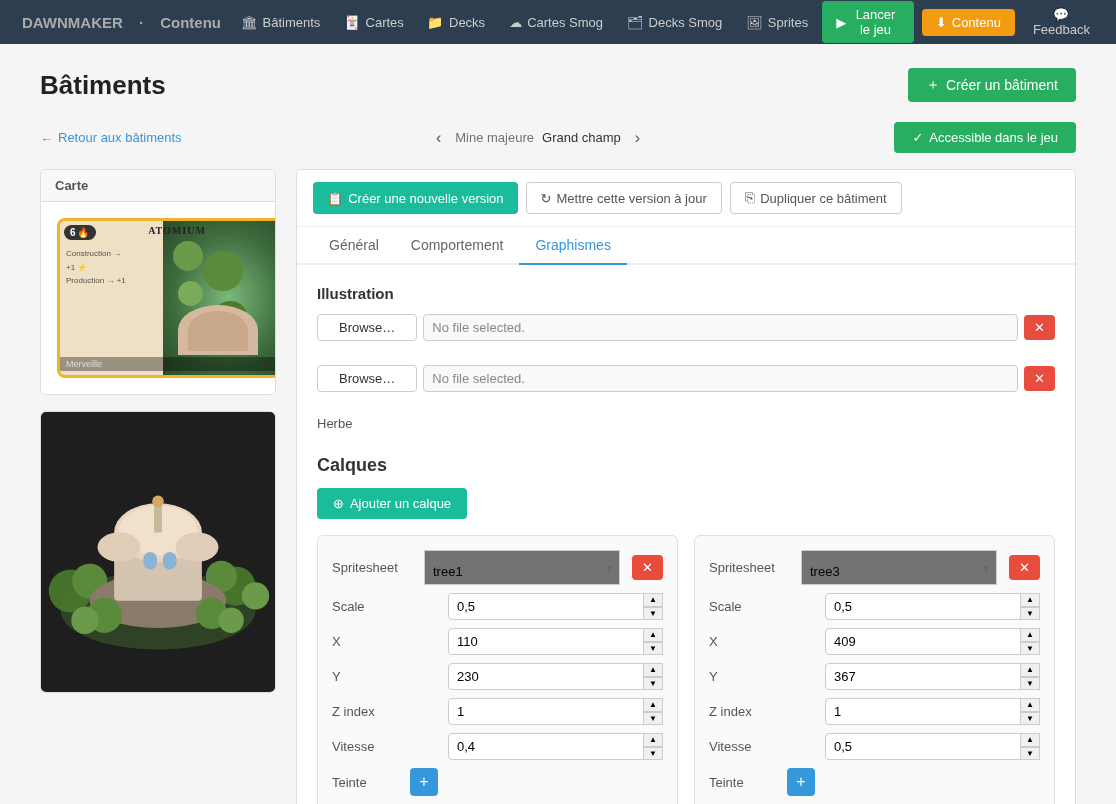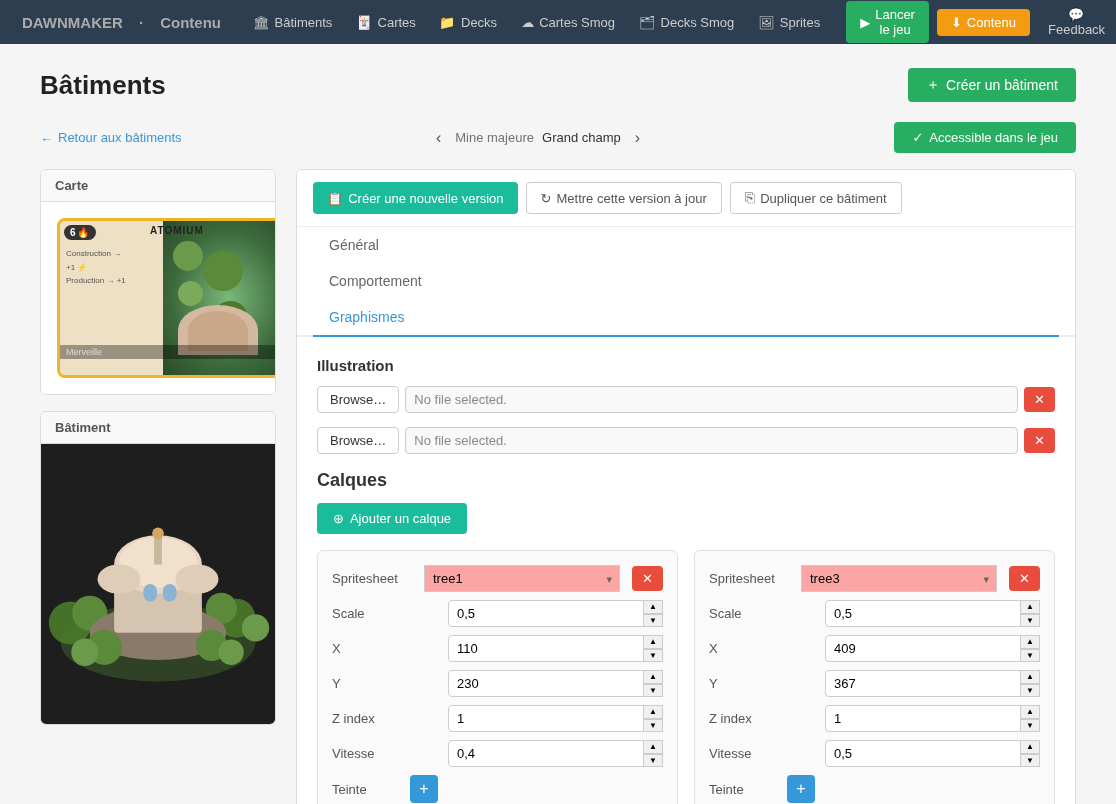--- a/index.html
+++ b/index.html
@@ -6,21 +6,21 @@
     body { font-family: -apple-system, BlinkMacSystemFont, 'Segoe UI', sans-serif; font-size: 14px; background: #f5f5f5; color: #333; }
 
     
     .navbar {
       background: #2c3e50;
       color: #fff;
       display: flex;
       align-items: center;
       padding: 0 16px;
       height: 44px;
-      gap: 16px;
+      gap: 4px;
     }
     .navbar-brand {
       font-weight: bold;
       font-size: 15px;
       color: #fff;
       white-space: nowrap;
     }
     .navbar-brand span { color: #aaa; margin: 0 6px; }
     .navbar-nav {
       display: flex;
@@ -232,21 +232,20 @@
       display: flex;
       align-items: center;
       gap: 5px;
     }
 
     
     .tabs {
       display: flex;
       border-bottom: 2px solid #eee;
       padding: 0 16px;
-      flex-direction: column;
     }
     .tab {
       padding: 10px 16px;
       cursor: pointer;
       font-size: 14px;
       color: #666;
       border-bottom: 2px solid transparent;
       margin-bottom: -2px;
     }
     .tab.active {
@@ -259,38 +258,38 @@
     .form-content {
       padding: 20px;
     }
     .form-section-title {
       font-size: 15px;
       font-weight: 600;
       color: #333;
       margin-bottom: 12px;
     }
     .form-group {
-      margin-bottom: 14px;
+      margin-bottom: 24px;
     }
     .form-label {
       font-size: 13px;
       color: #555;
       margin-bottom: 5px;
       display: block;
     }
     .file-input-row {
       display: flex;
       align-items: center;
       gap: 6px;
     }
     .btn-browse {
       background: #fff;
       color: #333;
       border: 1px solid #ccc;
-      padding: 5px 12px;
+      padding: 5px 21px;
       border-radius: 4px;
       cursor: pointer;
       font-size: 13px;
     }
     .file-label {
       font-size: 13px;
       color: #888;
       flex: 1;
       padding: 5px 8px;
       border: 1px solid #ccc;
@@ -375,27 +374,27 @@
       font-size: 13px;
       color: #555;
       flex-shrink: 0;
     }
     .layer-select-wrap {
       position: relative;
       flex: 1;
     }
     .layer-select {
       width: 100%;
-      padding: 5px 28px 5px 8px;
+      padding: 13px 28px 5px 8px;
       border: 1px solid #ccc;
       border-radius: 0;
       font-size: 13px;
       appearance: none;
       -webkit-appearance: none;
-      background: #fca5a5;
+      background: #737373;
       cursor: pointer;
     }
     .layer-select-wrap::after {
       content: '▾';
       position: absolute;
       right: 8px;
       top: 50%;
       transform: translateY(-50%);
       pointer-events: none;
       font-size: 11px;
@@ -490,20 +489,21 @@
     .cv-name {
       position: absolute;
       top: 4px;
       width: 100%;
       text-align: center;
       font-weight: bold;
       font-size: 10px;
       color: #222;
       z-index: 5;
       letter-spacing: 1px;
+      font-family: Liberation Serif, serif;
     }
     .cv-left {
       position: absolute;
       left: 0; top: 0; bottom: 0;
       width: 44%;
       background: #ede0c4;
       padding: 26px 6px 6px;
     }
     .cv-text {
       font-size: 8px;
@@ -524,21 +524,21 @@
       position: relative;
     }
     
     .tree-shape {
       position: absolute;
       background: #4a7a3a;
       border-radius: 50%;
     }
     .cv-footer {
       position: absolute;
-      bottom: 16px; left: 0; right: 0;
+      bottom: 4px; left: 0; right: 0;
       display: flex;
       justify-content: space-between;
       align-items: center;
       padding: 2px 6px;
       background: rgba(0,0,0,0.35);
       font-size: 9px;
       color: #ddd;
       z-index: 5;
     }
 
@@ -666,21 +666,20 @@
             </div>
             <div class="cv-footer">
               <span>Merveille</span>
               <span>I</span>
             </div>
           </div>
         </div>
       </div>
 
       <div class="panel-box">
-        <div class="panel-box-title">Bâtiment</div>
         <div class="building-img">
 
           <svg width="240" height="240" viewBox="0 0 240 240">
 
             <ellipse cx="120" cy="180" rx="100" ry="40" fill="#3a5a2a" opacity="0.6"></ellipse>
 
             <circle cx="30" cy="160" r="22" fill="#4a7a2a" opacity="0.9"></circle>
             <circle cx="50" cy="150" r="18" fill="#5a8a3a"></circle>
             <circle cx="200" cy="155" r="20" fill="#4a7a2a" opacity="0.9"></circle>
             <circle cx="185" cy="145" r="16" fill="#5a8a3a"></circle>
@@ -753,20 +752,21 @@
 
         <div class="form-group">
           <div class="file-input-row">
             <button class="btn-browse">Browse…</button>
             <span class="file-label">No file selected.</span>
             <button class="btn-red">✕</button>
           </div>
         </div>
 
         <div class="form-group">
+          <div class="form-label">Herbe</div>
         </div>
 
         <div class="calques-title">Calques</div>
 
         <button class="btn-add-layer">
           <span>⊕</span>
           <span>Ajouter un calque</span>
         </button>
 
         <div class="layers-grid">

